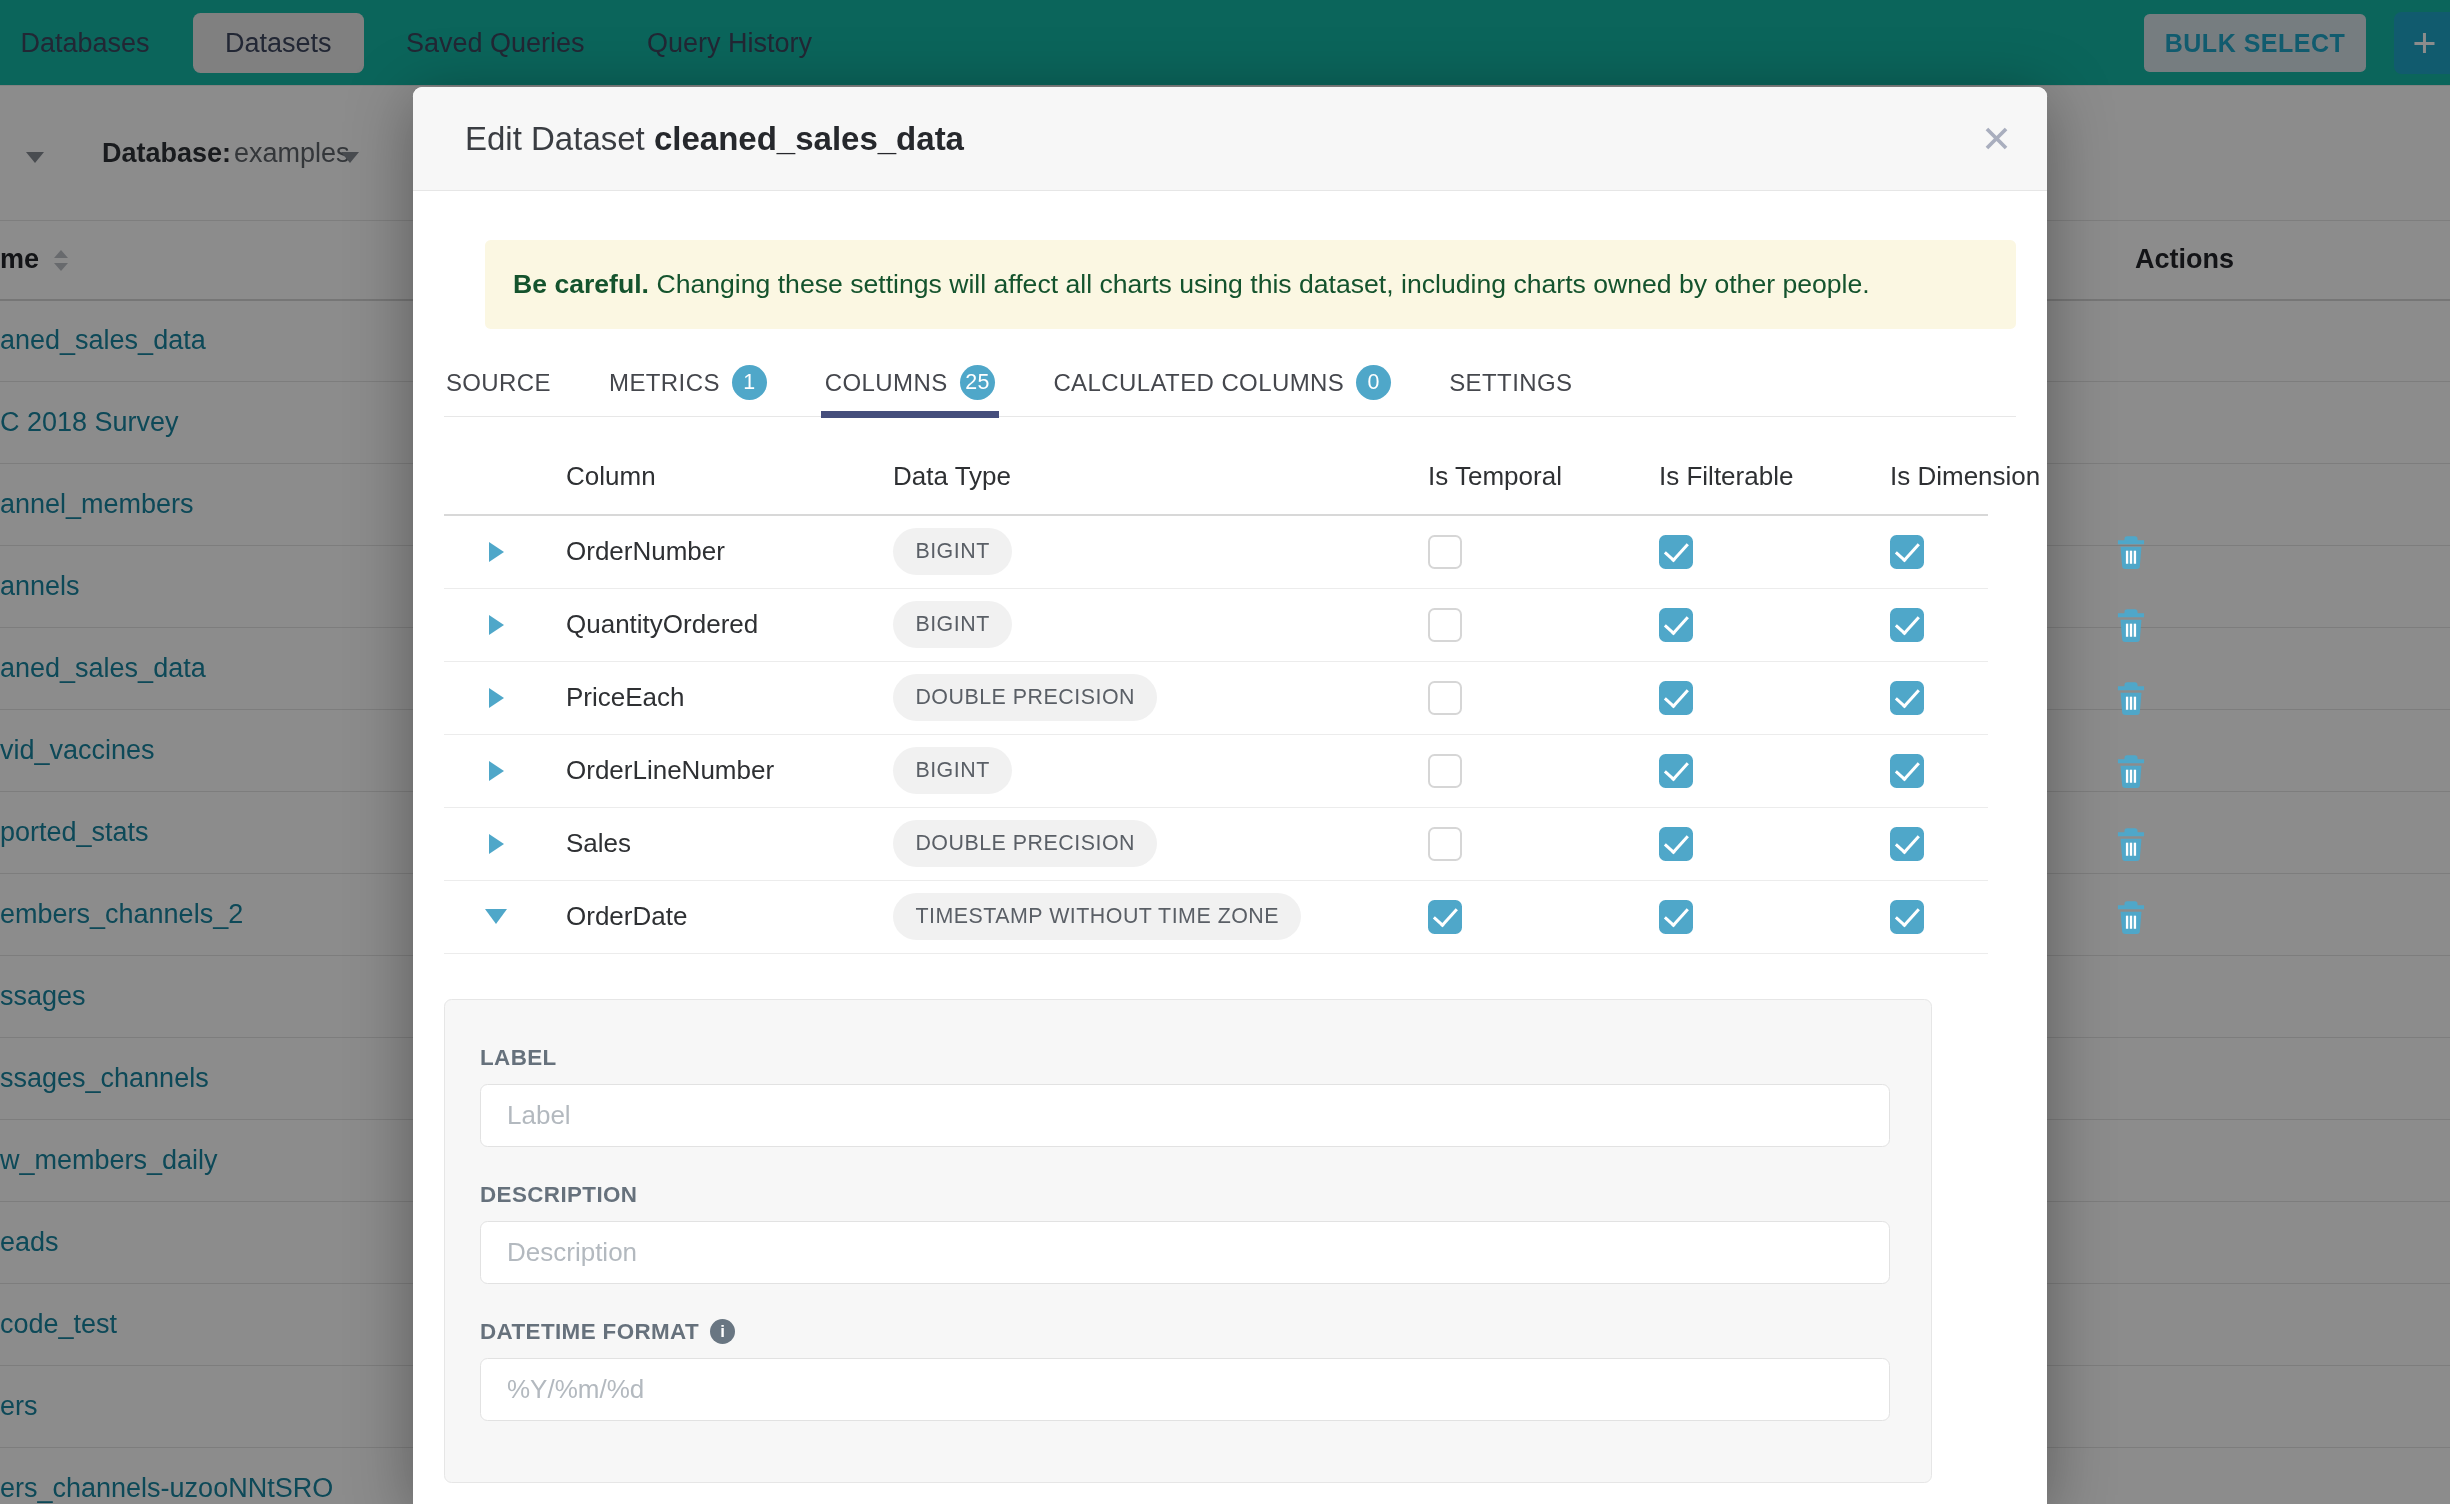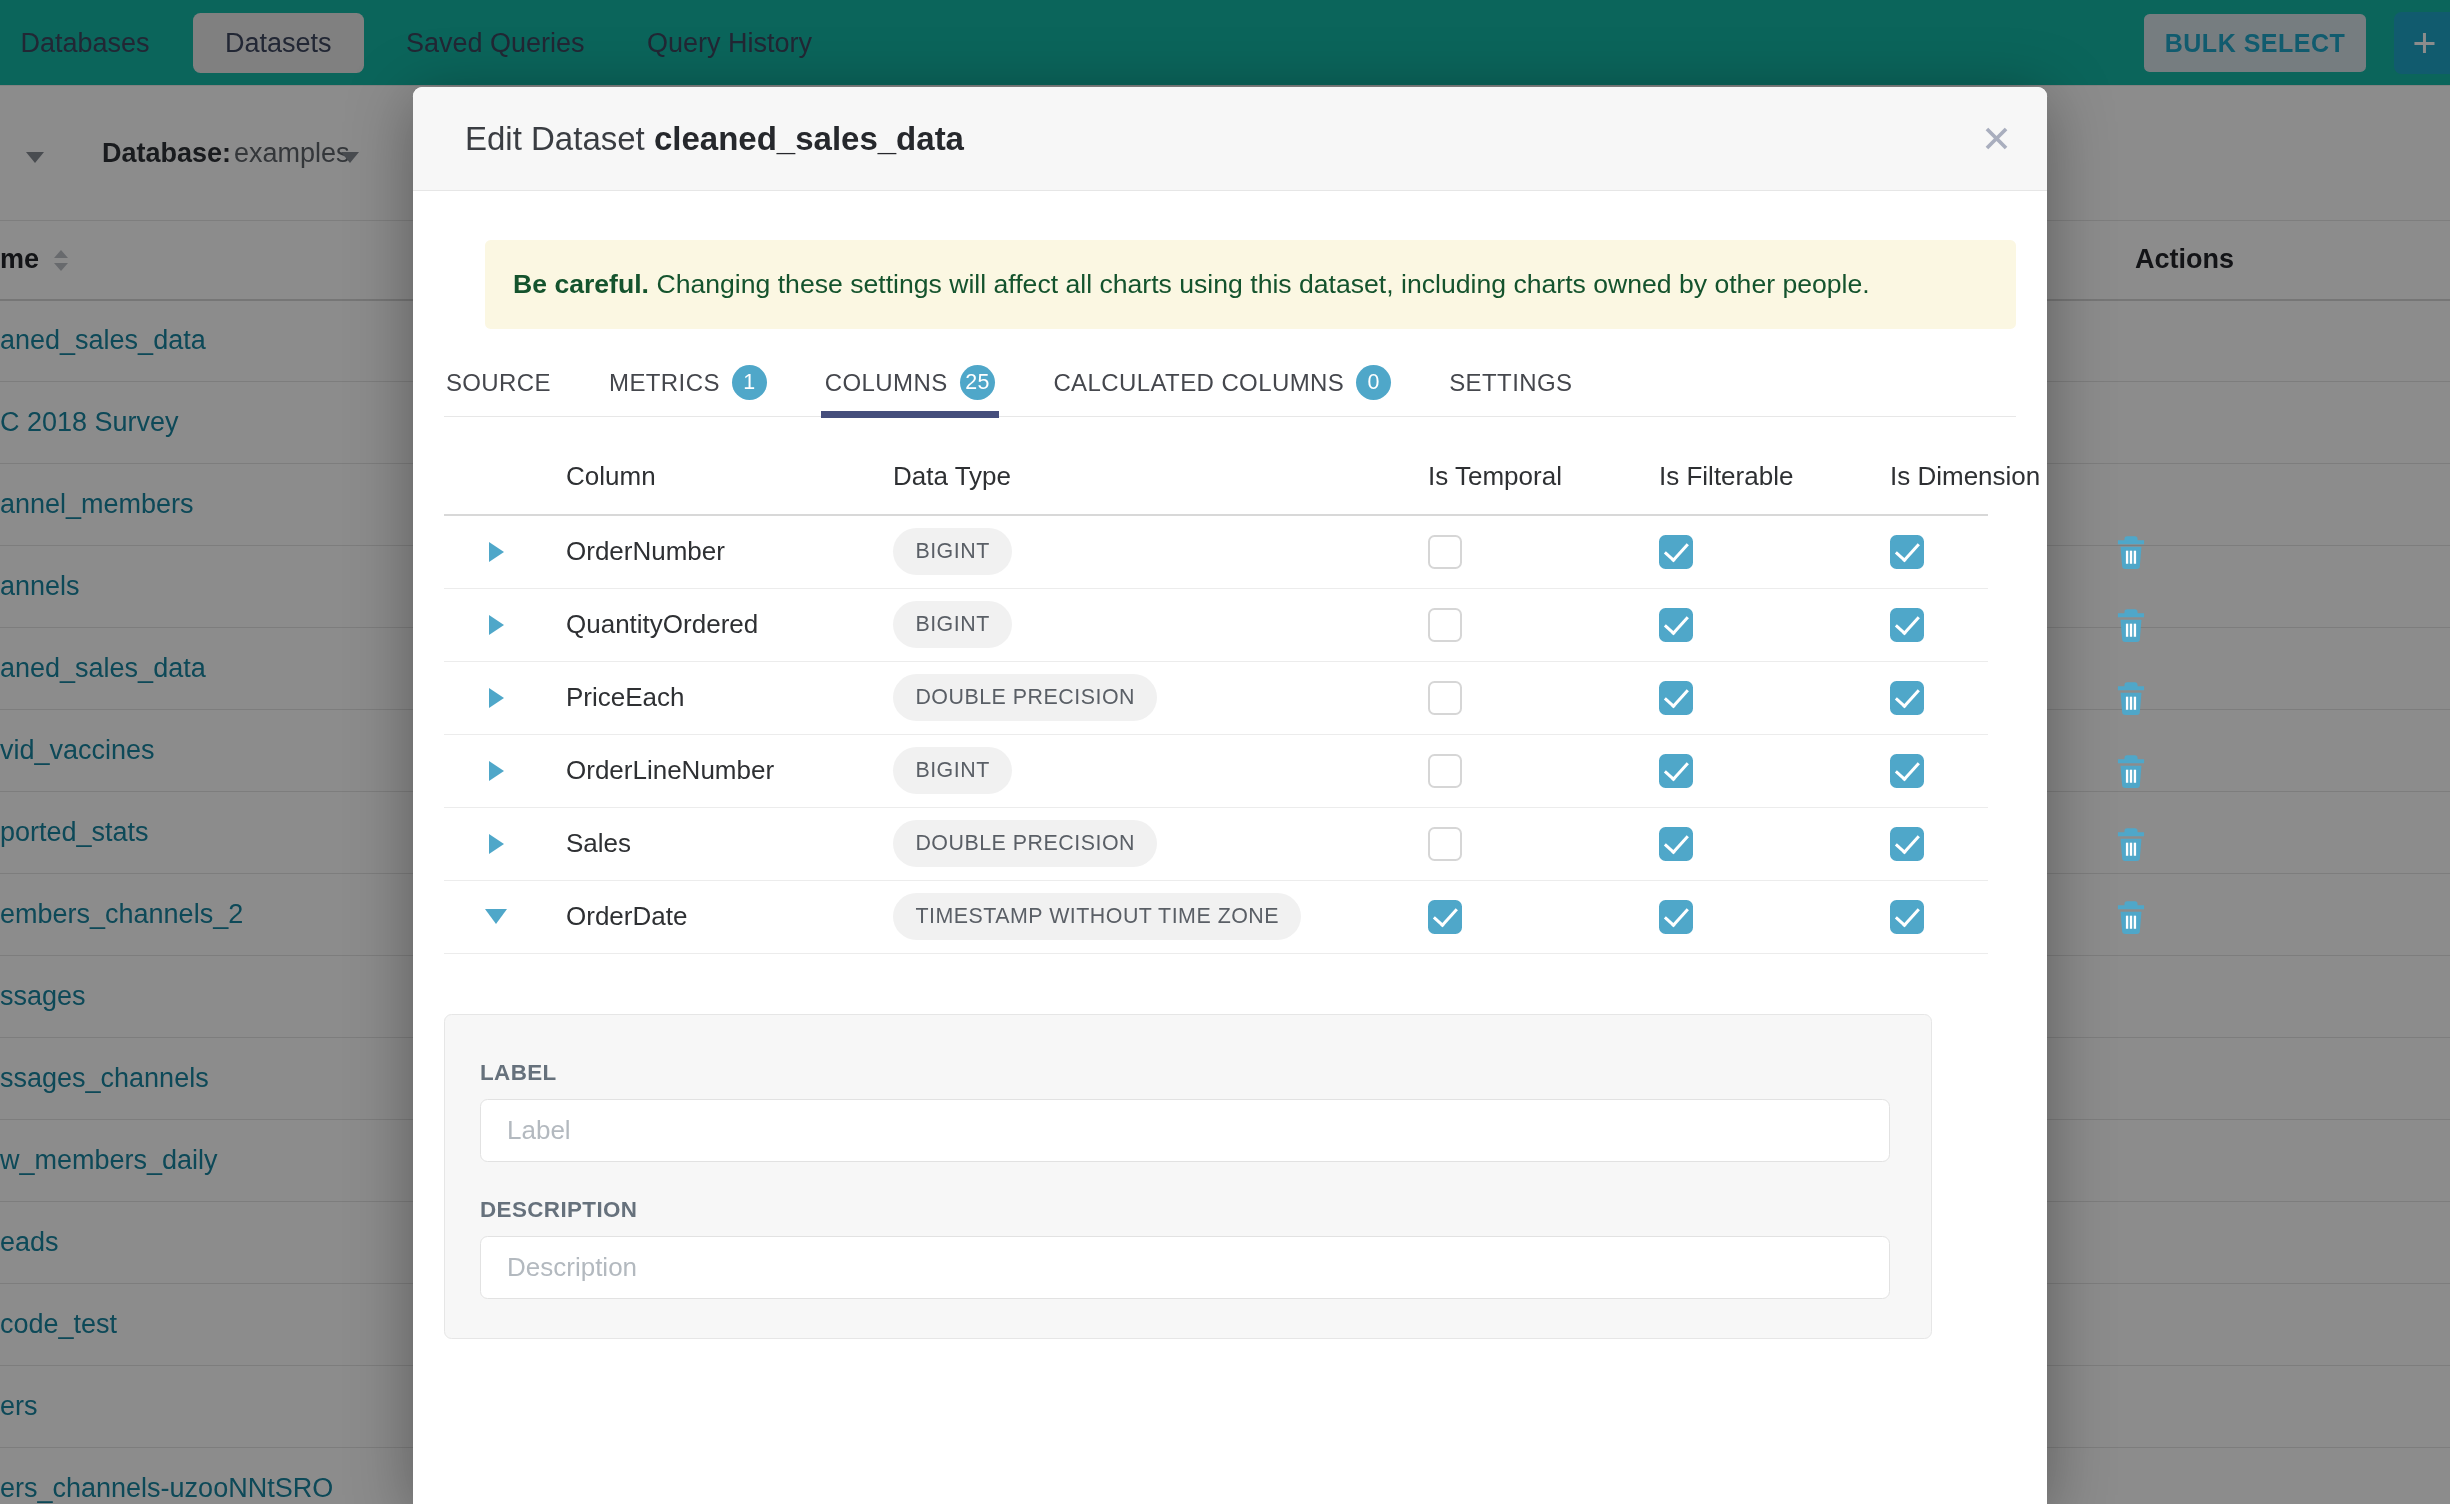--- a/index.html
+++ b/index.html
@@ -83,22 +83,22 @@
     border-top:15px solid #4FA7C9; border-bottom:none; margin-left:11.2px; }
   .type-pill { display:inline-block; background:#F1F1F1; border-radius:37px; padding:11.2px 22.4px;
     font-size:21.4px; color:#5A5F66; letter-spacing:0.5px; white-space:nowrap; }
   .cb { width:34px; height:34px; border-radius:6.5px; background:#fff; border:2.8px solid #D6D6D6;
     position:relative; cursor:pointer; }
   .cb.checked { background:#4FA7C9; border-color:#4FA7C9; }
   .cb.checked::after { content:""; position:absolute; left:9.3px; top:1.9px; width:10.3px; height:19.6px;
     border:solid #fff; border-width:0 3.7px 3.7px 0; transform:rotate(42deg); }
   .trash { margin-left:auto; margin-right:22.4px; cursor:pointer; display:flex; align-items:center; }
 
-  .detail-card { margin-top:60px; width:1488px; background:#F7F7F7; border:0.9px solid #E6E6E6;
-    border-radius:7.5px; padding:45px 43px 39px 35px; }
+  .detail-card { margin-top:45px; width:1488px; background:#F7F7F7; border:0.9px solid #E6E6E6;
+    border-radius:7.5px; padding:45px 43px 61px 35px; }
   .field { margin-top:35px; }
   .field:first-child { margin-top:0; }
   .field-label { font-size:22.4px; font-weight:600; letter-spacing:0.4px; color:#66717C;
     display:flex; align-items:center; gap:11.2px; }
   .info-dot { width:25px; height:25px; border-radius:50%; background:#697682; color:#fff;
     font-size:17px; font-weight:700; display:inline-flex; align-items:center; justify-content:center;
     font-style:normal; }
   .field input { margin-top:13px; width:1410px; height:63px; background:#fff;
     border:1.9px solid #E2E2E2; border-radius:7.5px; font-size:26px; color:#333; padding:0 26px;
     font-family:inherit; }
@@ -369,17 +369,24 @@
           <span>LABEL</span>
         </div>
         <input type="text" placeholder="Label" style="">
       </div>
       <div class="field">
         <div class="field-label">
           <span>DESCRIPTION</span>
         </div>
         <input type="text" placeholder="Description" style="">
       </div>
+      <div class="field">
+        <div class="field-label">
+          <span>DATETIME FORMAT</span>
+          <i class="info-dot">i</i>
+        </div>
+        <input type="text" placeholder="%Y/%m/%d" style="">
+      </div>
     </div>
 
   </div>
 </div>
 
 
 </body></html>

